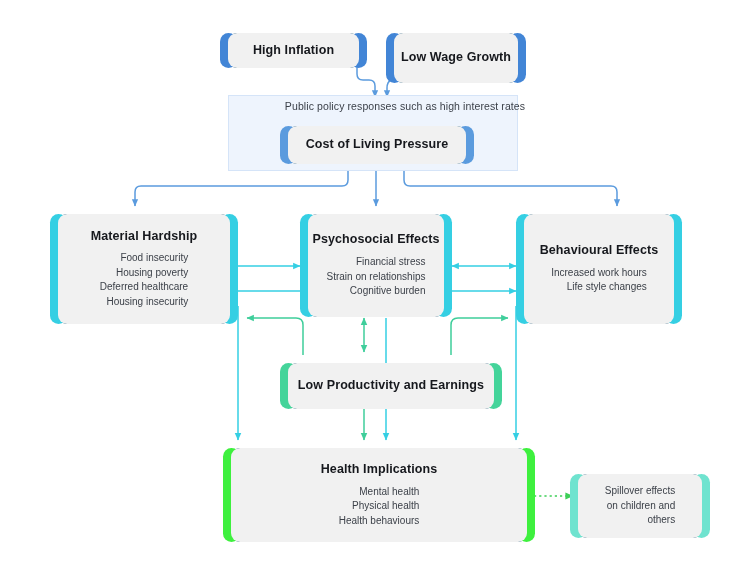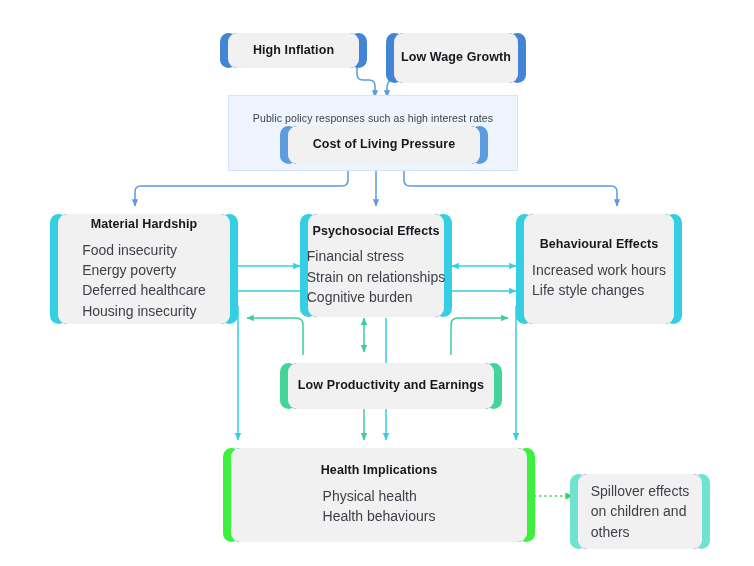--- a/index.html
+++ b/index.html
@@ -51,22 +51,22 @@
     background:#f1f1f1;border-radius:9px;
     padding:7px 4px;box-sizing:border-box;
     display:flex;flex-direction:column;align-items:center;justify-content:center;
     height:100%;
   }
   .node .title{
     font-weight:bold;color:#16181d;font-size:12.5px;
     text-align:center;line-height:1.25;letter-spacing:.1px;
   }
   .node .lines{
-    margin-top:7px;text-align:left;color:#3c4149;
-    font-size:14px;line-height:1.45;
+    margin-top:7px;text-align:right;color:#3c4149;
+    font-size:10px;line-height:1.45;
   }
   .node.plain .lines{margin-top:0;}
   .node .lines div{white-space:nowrap;}
 </style>
 </head>
 <body>
 
 <div id="stage">
 
   <svg id="wires" viewBox="0 0 754 566">
@@ -123,55 +123,55 @@
 
       <path d="M364,318 L364,352" marker-start="url(#ah-green)" marker-end="url(#ah-green)"></path>
 
       <path d="M364,400 L364,440" marker-end="url(#ah-green)"></path>
     </g>
 
     <path d="M534,496 L573,496" fill="none" stroke="#3ecf58" stroke-width="1.6" stroke-dasharray="2.2 3" marker-end="url(#ah-gdot)"></path>
   </svg>
 
   <div class="panel" style="left:228px;top:95px;width:290px;height:76px;">
-    <div class="panel-caption" style="top:16px;">Public policy responses such as high interest rates</div>
+    <div class="panel-caption" style="top:4px;padding-left:32px;">Public policy responses such as high interest rates</div>
   </div>
 
   <div class="node plain" style="left:228px;top:25px;width:131px;height:35px;">
     <div class="cap l" style="background:#4285d6;"></div>
     <div class="cap r" style="background:#4285d6;"></div>
     <div class="inner">
       <div class="title">High Inflation</div>
     </div>
   </div>
 
   <div class="node plain" style="left:394px;top:25px;width:124px;height:50px;justify-content:flex-end;">
     <div class="cap l" style="background:#4285d6;"></div>
     <div class="cap r" style="background:#4285d6;"></div>
     <div class="inner">
       <div class="title">Low Wage Growth</div>
     </div>
   </div>
 
-  <div class="node plain" style="left:288px;top:118px;width:192px;height:38px;">
+  <div class="node plain" style="left:288px;top:118px;width:178px;height:38px;">
     <div class="cap l" style="background:#5b9bde;"></div>
     <div class="cap r" style="background:#5b9bde;"></div>
     <div class="inner">
       <div class="title">Cost of Living Pressure</div>
     </div>
   </div>
 
   <div class="node" style="left:58px;top:206px;width:172px;height:110px;">
     <div class="cap l" style="background:#35cfe3;"></div>
     <div class="cap r" style="background:#35cfe3;"></div>
     <div class="inner">
       <div class="title">Material Hardship</div>
       <div class="lines">
         <div>Food insecurity</div>
-        <div>Energy poverty</div>
+        <div>Housing poverty</div>
         <div>Deferred healthcare</div>
         <div>Housing insecurity</div>
       </div>
     </div>
   </div>
 
   <div class="node" style="left:308px;top:206px;width:136px;height:103px;">
     <div class="cap l" style="background:#35cfe3;"></div>
     <div class="cap r" style="background:#35cfe3;"></div>
     <div class="inner">
@@ -203,27 +203,28 @@
       <div class="title">Low Productivity and Earnings</div>
     </div>
   </div>
 
   <div class="node" style="left:231px;top:440px;width:296px;height:94px;">
     <div class="cap l" style="background:#3ef03e;"></div>
     <div class="cap r" style="background:#3ef03e;"></div>
     <div class="inner">
       <div class="title">Health Implications</div>
       <div class="lines">
+        <div>Mental health</div>
         <div>Physical health</div>
         <div>Health behaviours</div>
       </div>
     </div>
   </div>
 
-  <div class="node plain" style="left:578px;top:466px;width:124px;height:75px;">
+  <div class="node plain" style="left:578px;top:466px;width:124px;height:64px;">
     <div class="cap l" style="background:#6fe3cf;"></div>
     <div class="cap r" style="background:#6fe3cf;"></div>
     <div class="inner">
       <div class="lines">
         <div>Spillover effects</div>
         <div>on children and</div>
         <div>others</div>
       </div>
     </div>
   </div>

